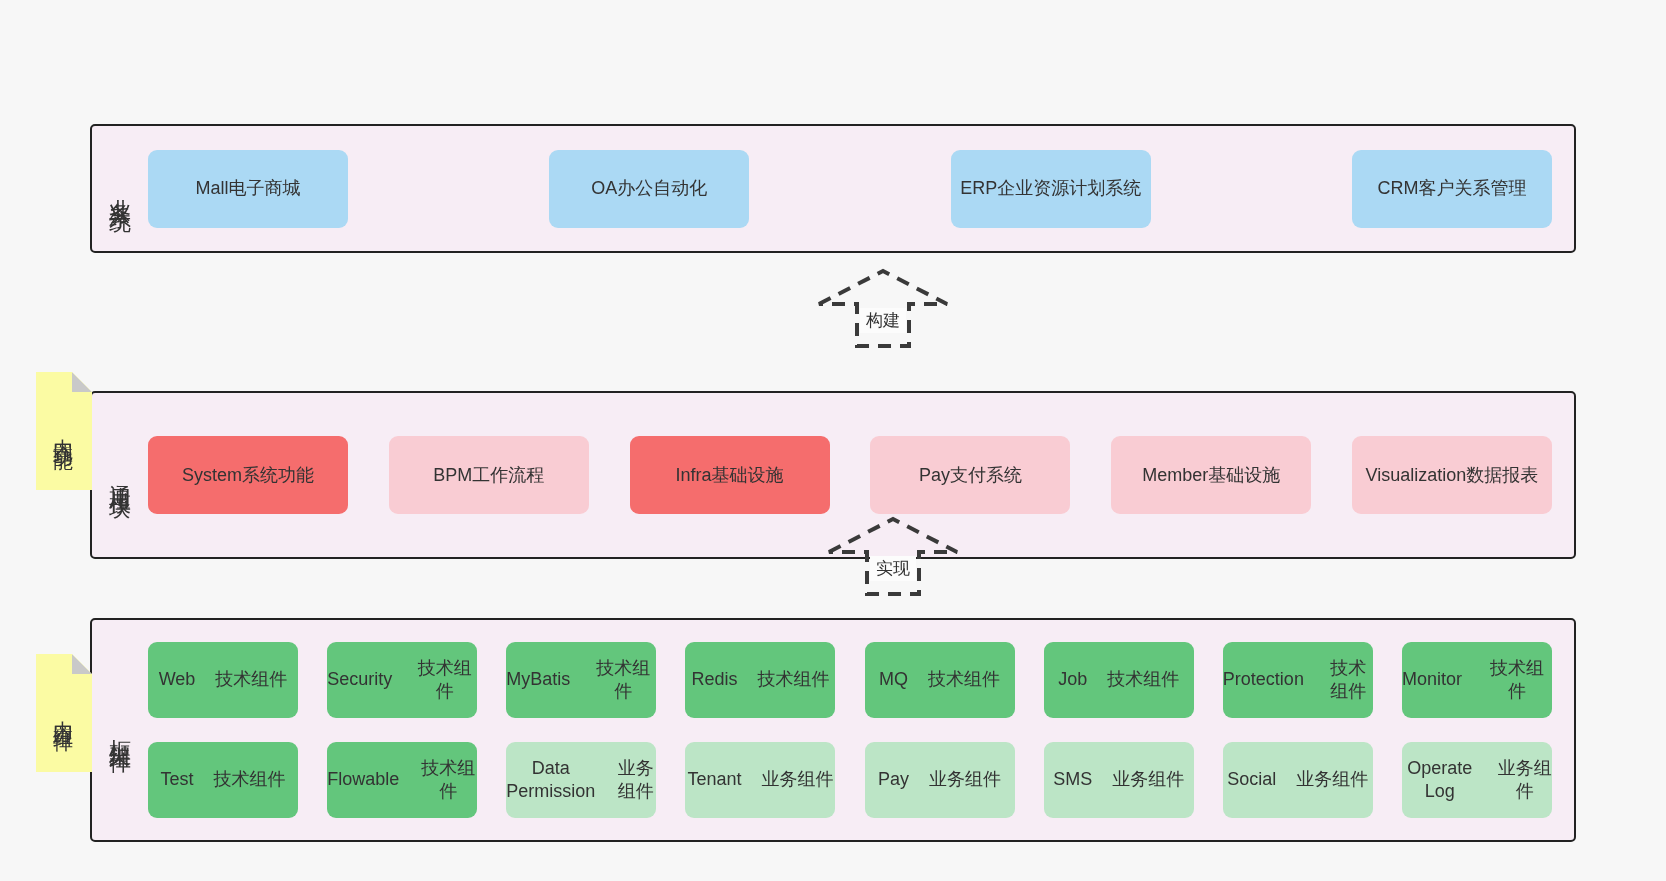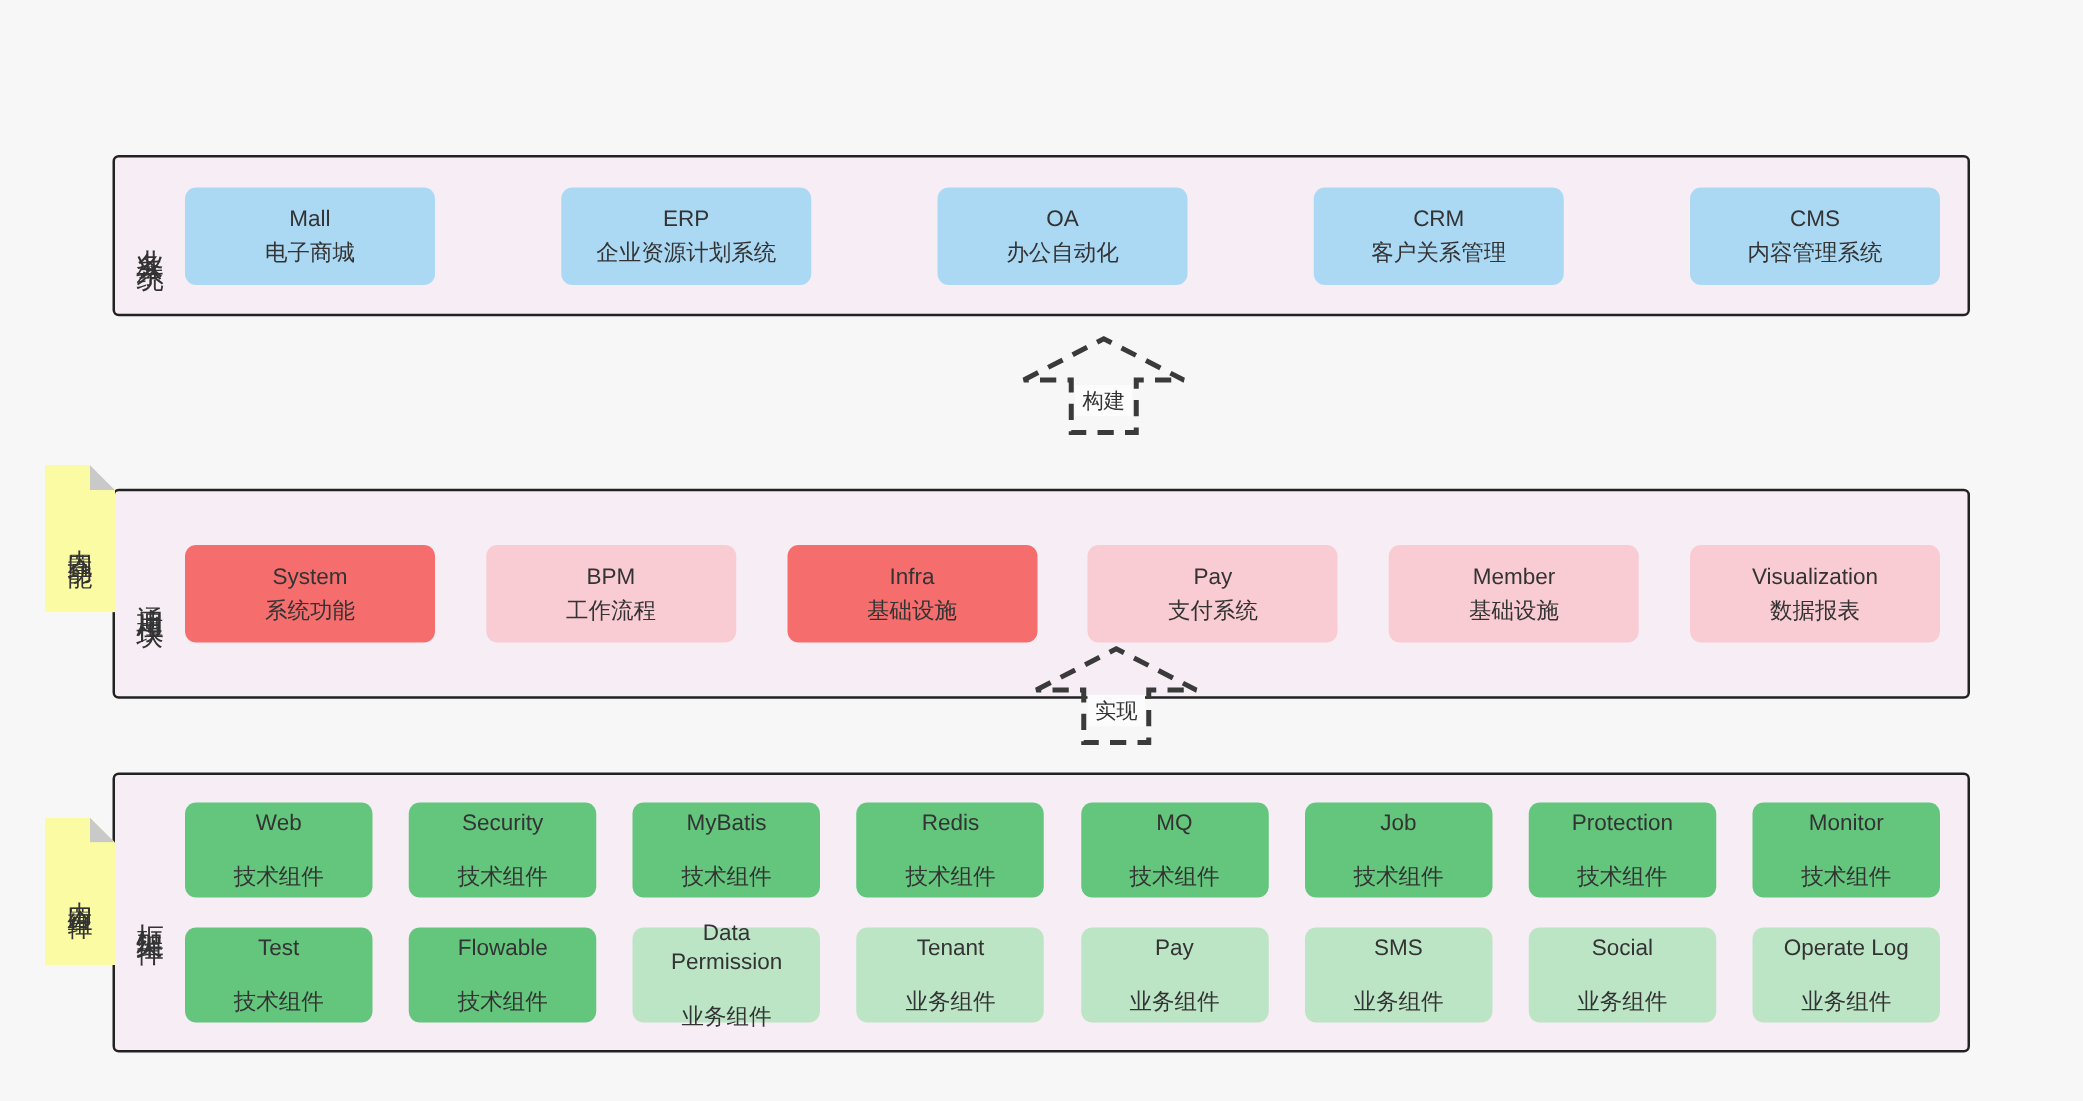--- a/index.html
+++ b/index.html
@@ -22,21 +22,21 @@
     writing-mode:vertical-rl;text-orientation:upright;
     font-size:22px;letter-spacing:4px;
   }
   .panel-body{
     flex:1;display:flex;align-items:center;justify-content:space-between;
     padding:0 22px 0 0;
   }
   .panel-body.grid{flex-direction:column;justify-content:center;gap:24px;align-items:stretch;}
   .grid-row{display:flex;justify-content:space-between;}
   .box{
-    border-radius:9px;display:flex;flex-direction:column;align-items:center;
+    border-radius:9px;display:flex;flex-direction:row;align-items:center;
     justify-content:center;text-align:center;font-size:18px;line-height:1.5;
   }
   .box-6{width:200px;height:78px;}
   .box-8{width:150px;height:76px;line-height:1.3;gap:20px;}
   .box-8 .box-name{max-width:122px;}
   .c-blue{background:var(--blue);}
   .c-red{background:var(--red);}
   .c-pink{background:var(--pink);}
   .c-green{background:var(--green);}
   .c-lightgreen{background:var(--lightgreen);}
@@ -66,34 +66,30 @@
 <body>
 
 <section class="panel" id="layer-business">
   <div class="panel-title">业务系统</div>
   <div class="panel-body">
     <div class="box box-6 c-blue">
       <div class="box-name">Mall</div>
       <div class="box-desc">电子商城</div>
     </div>
     <div class="box box-6 c-blue">
+      <div class="box-name">OA</div>
+      <div class="box-desc">办公自动化</div>
+    </div>
+    <div class="box box-6 c-blue">
       <div class="box-name">ERP</div>
       <div class="box-desc">企业资源计划系统</div>
     </div>
     <div class="box box-6 c-blue">
-      <div class="box-name">OA</div>
-      <div class="box-desc">办公自动化</div>
-    </div>
-    <div class="box box-6 c-blue">
       <div class="box-name">CRM</div>
       <div class="box-desc">客户关系管理</div>
-    </div>
-    <div class="box box-6 c-blue">
-      <div class="box-name">CMS</div>
-      <div class="box-desc">内容管理系统</div>
     </div>
   </div>
 </section>
 
 <div class="arrow" id="arrow-build">
   <svg width="140" height="84" viewBox="0 0 140 84">
     <polygon points="6,38 70,5 134,38 96,38 96,80 44,80 44,38"></polygon>
   </svg>
   <div class="arrow-label">构建</div>
 </div>

